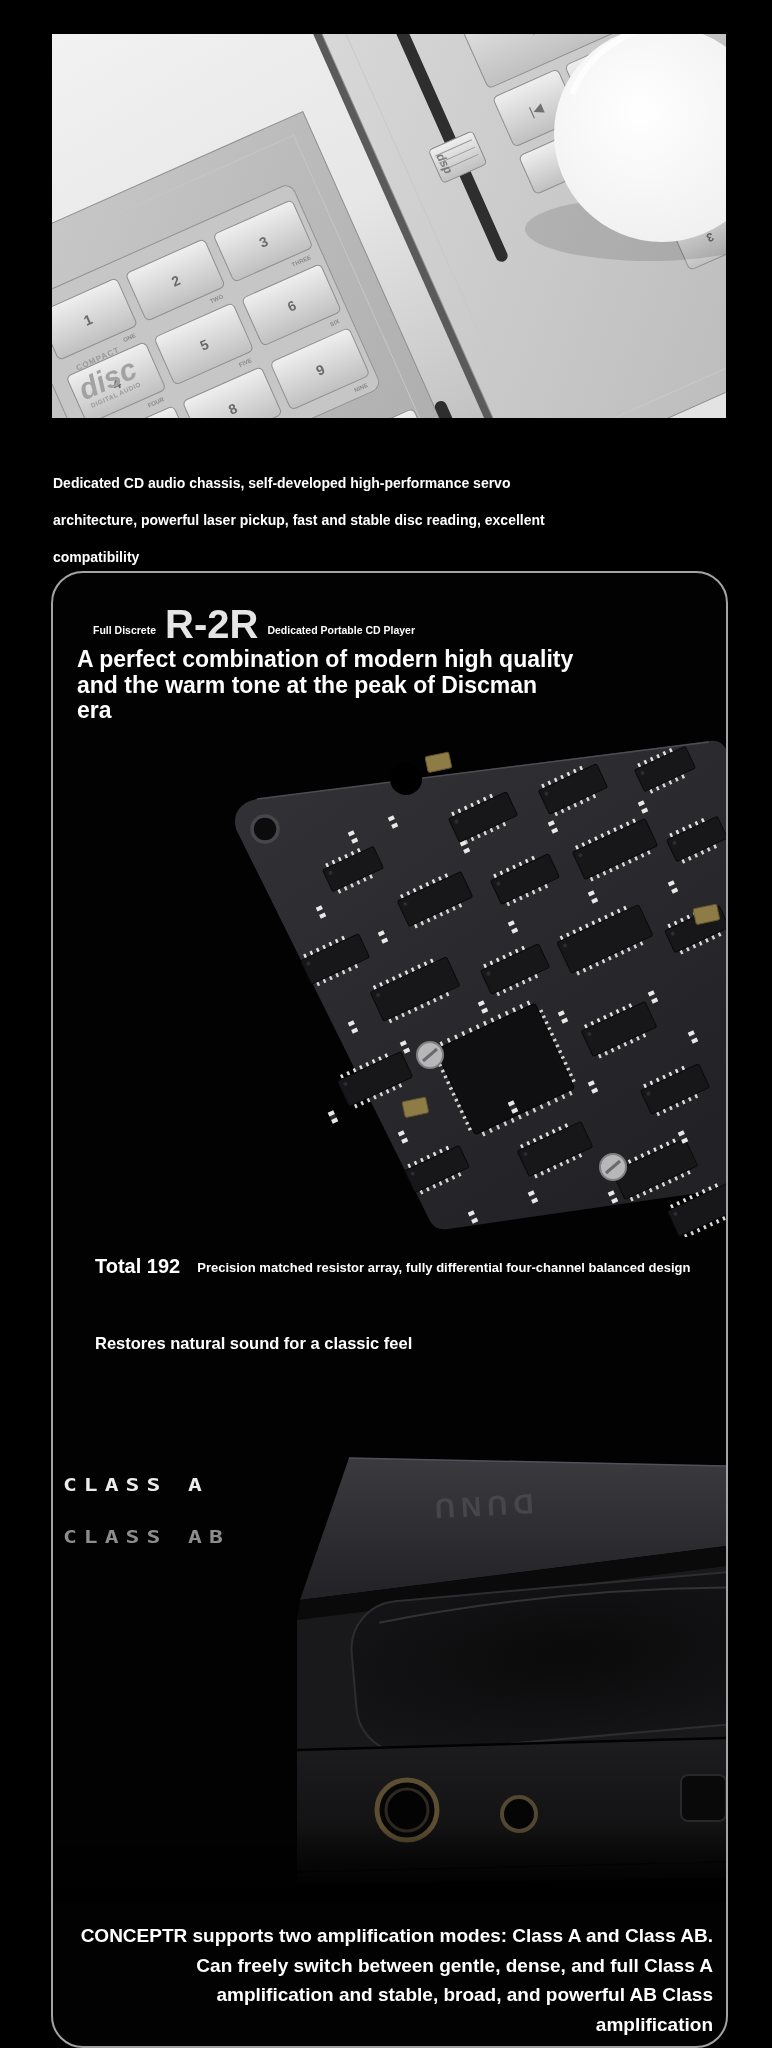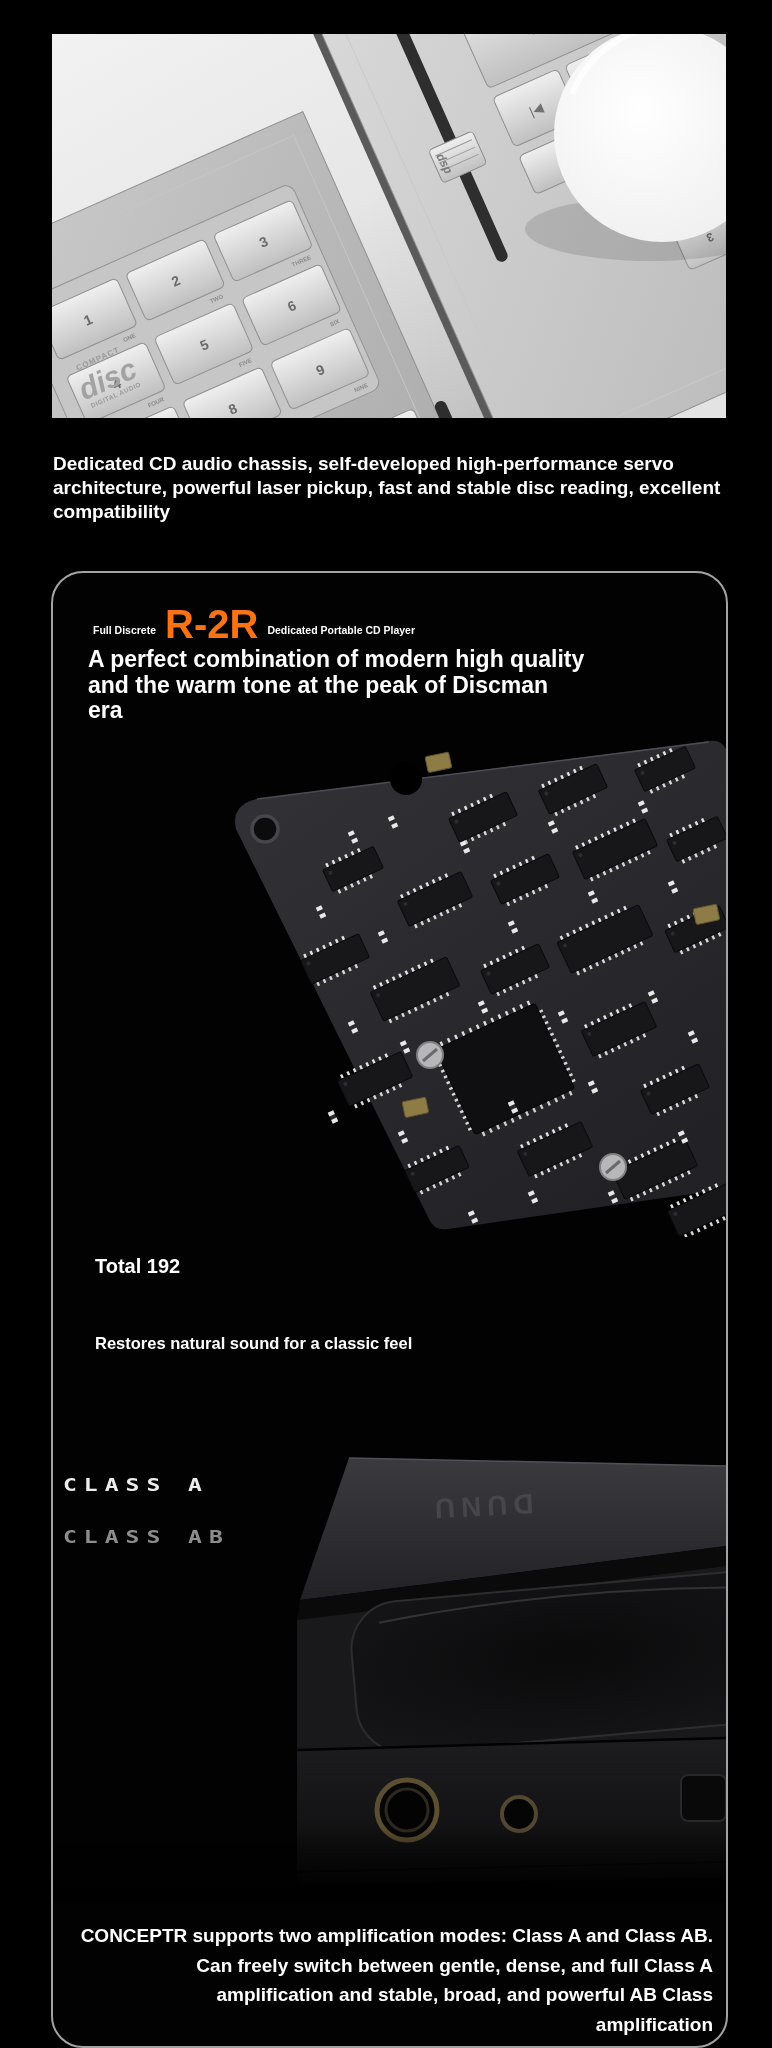--- a/index.html
+++ b/index.html
@@ -3,28 +3,28 @@
 <meta charset="utf-8">
 <style>
   html,body{margin:0;padding:0;background:#000;}
   body{width:772px;height:2048px;position:relative;overflow:hidden;
        font-family:"Liberation Sans",sans-serif;color:#fff;}
   .abs{position:absolute;}
   .pre{white-space:pre-line;}
   
   #hero{left:52px;top:34px;width:674px;height:384px;overflow:hidden;background:#e9e9e9;}
   
-  #intro{left:53px;top:452px;width:692px;font-size:19px;font-weight:bold;line-height:24px;}
+  #intro{left:53px;top:465px;width:692px;font-size:14px;font-weight:bold;line-height:37px;}
   
   #card{left:51px;top:571px;width:673px;height:1473px;border:2px solid #a3a3a3;
         border-radius:32px;overflow:hidden;background:#020202;}
   #kicker{left:40px;top:33px;display:flex;align-items:flex-end;}
   #kicker .small{font-size:10.5px;font-weight:bold;color:#fff;padding-bottom:7px;}
-  #kicker .model{font-size:40px;font-weight:bold;color:#f97316;line-height:0.92;margin:0 9px;}
-  #headline{left:35px;top:74px;width:630px;font-size:23px;font-weight:bold;line-height:25.5px;}
+  #kicker .model{font-size:40px;font-weight:bold;color:#e5e5e5;line-height:0.92;margin:0 9px;}
+  #headline{left:24px;top:74px;width:630px;font-size:23px;font-weight:bold;line-height:25.5px;}
   #pcbwrap{left:0;top:124px;width:673px;height:540px;overflow:hidden;}
   #resrow{left:42px;top:681px;display:flex;align-items:flex-end;}
   #resrow .total{font-size:20px;font-weight:bold;line-height:24px;}
   #resrow .desc{font-size:13px;font-weight:bold;padding:0 0 3px 17px;line-height:15px;}
   #ressub{left:42px;top:727px;font-size:16.5px;font-weight:bold;line-height:20px;margin-top:33px;}
   .classlbl{font-family:"DejaVu Sans Mono",monospace;font-weight:bold;font-size:23px;
             letter-spacing:7px;transform:scaleY(0.8);transform-origin:0 0;}
   #classA{left:10px;top:901px;color:#ececec;}
   #classAB{left:10px;top:953px;color:#8d8d8d;}
   #devwrap{left:0;top:869px;width:673px;height:460px;overflow:hidden;}
@@ -785,20 +785,21 @@
           <circle cx="377" cy="358" r="13" fill="#b7b7ba" stroke="#7f7f84" stroke-width="2"></circle>
           <line x1="370" y1="364" x2="384" y2="352" stroke="#6a6a6e" stroke-width="3"></line>
           <circle cx="560" cy="470" r="13" fill="#b7b7ba" stroke="#7f7f84" stroke-width="2"></circle>
           <line x1="553" y1="476" x2="567" y2="464" stroke="#6a6a6e" stroke-width="3"></line>
         </g>
     </svg>
   </div>
 
   <div id="resrow" class="abs">
     <span class="total">Total 192</span>
+    <span class="desc">Precision matched resistor array, fully differential four-channel balanced design</span>
   </div>
   <div id="ressub" class="abs">Restores natural sound for a classic feel</div>
 
   <div id="classA" class="abs classlbl">CLASS A</div>
   <div id="classAB" class="abs classlbl">CLASS AB</div>
 
   <div id="devwrap" class="abs">
     <svg width="673" height="460" viewBox="0 0 673 460">
       <defs>
         <linearGradient id="topG" x1="0" y1="0" x2="0" y2="1">

